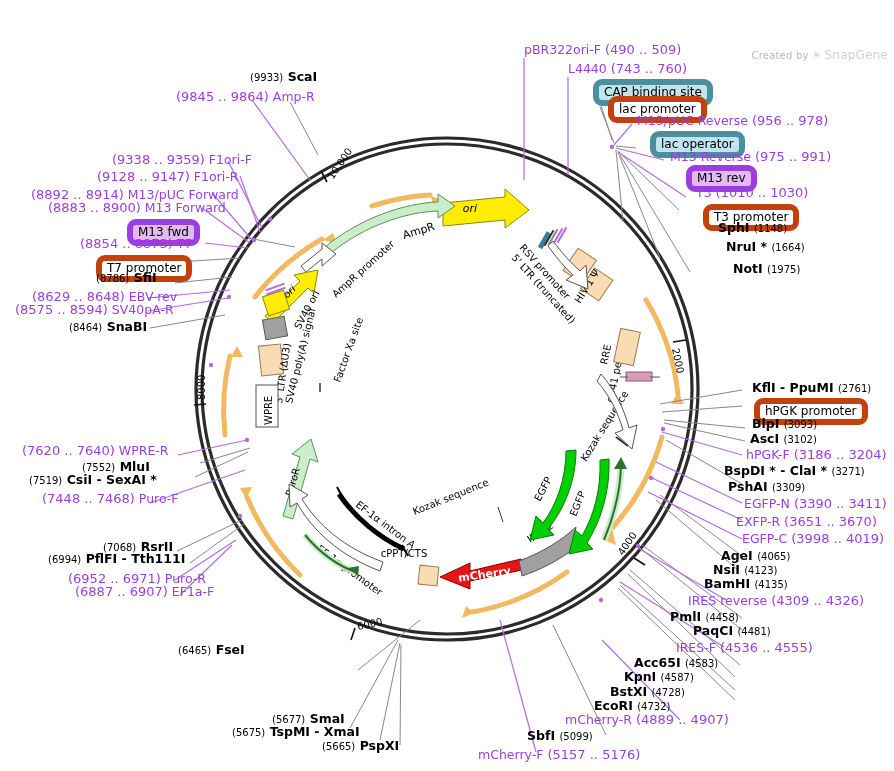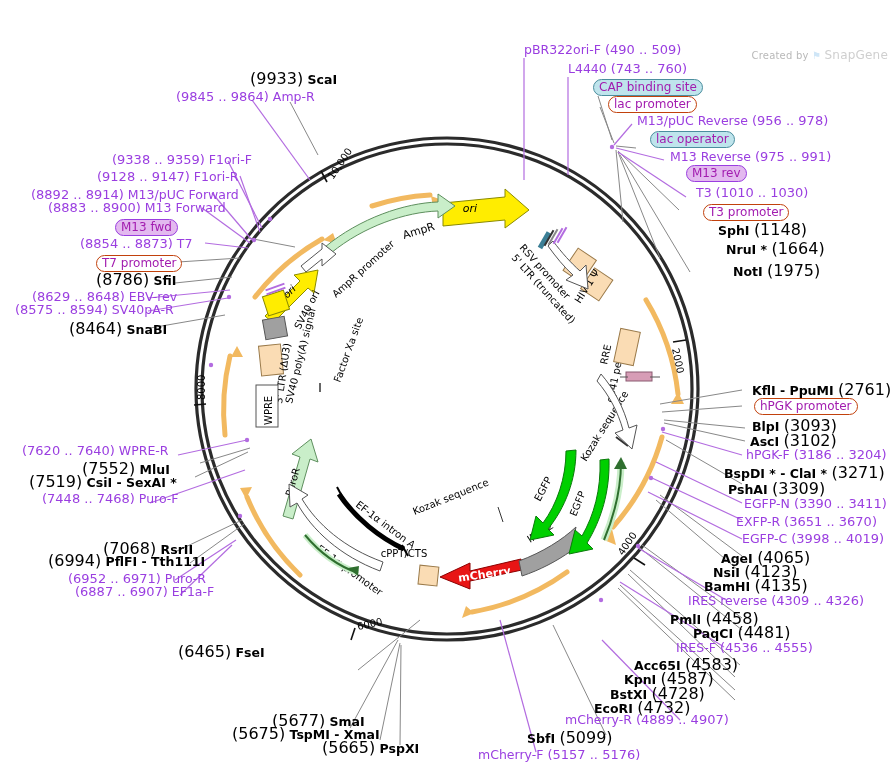--- a/index.html
+++ b/index.html
@@ -9,28 +9,28 @@
     font-family:"DejaVu Sans","Liberation Sans",sans-serif;
     overflow:hidden;
     position:relative;
   }
   #stage{position:absolute;left:0;top:0;width:894px;height:771px;}
   svg#map{position:absolute;left:0;top:0;width:894px;height:771px;}
 
   
   .lbl{position:absolute;white-space:nowrap;line-height:1;}
   .enz{color:#000;font-weight:bold;font-size:12.5px;font-family:"DejaVu Sans","Liberation Sans",sans-serif;}
-  .pos{color:#000;font-weight:normal;font-size:16px;}
+  .pos{color:#000;font-weight:normal;font-size:10px;}
   .primer{color:#9a3ee0;font-size:12.5px;}
   .primer .pos{color:#9a3ee0;font-size:13px;text-align:right;}
   .enz .pos{color:#000;}
 
   .boxlbl{
-    position:absolute;white-space:nowrap;font-size:12px;color:#a21caf;
-    border:1px solid #c2410c;border-radius:9px;padding:0px 5px 1px 5px;
+    position:absolute;white-space:nowrap;font-size:12px;color:#000000;
+    border:6px solid #c2410c;border-radius:9px;padding:0px 5px 1px 5px;
     background:#fff;line-height:14px;
   }
   .boxlbl.teal{background:#bfe4ec;border-color:#4b8e9e;}
   .boxlbl.viol{background:#e3b9ef;border-color:#9a3ee0;}
 
   .snapgene{
     position:absolute;right:6px;top:2px;font-size:10px;color:#b9b9b9;
     letter-spacing:.2px;
     margin-top:46px;
   }
@@ -355,21 +355,21 @@
     <span class="sg-name">SnapGene</span>
   </div>
 
 
   <div class="boxlbl teal" style="left:593px;top:79px">CAP binding site</div>
   <div class="boxlbl" style="left:608px;top:96px">lac promoter</div>
   <div class="boxlbl teal" style="left:650px;top:131px">lac operator</div>
   <div class="boxlbl viol" style="left:686px;top:165px">M13 rev</div>
   <div class="boxlbl" style="left:703px;top:204px">T3 promoter</div>
   <div class="boxlbl" style="left:754px;top:398px">hPGK promoter</div>
-  <div class="boxlbl viol" style="left:115px;top:219px">M13 fwd</div>
+  <div class="boxlbl viol" style="left:127px;top:219px">M13 fwd</div>
   <div class="boxlbl" style="left:96px;top:255px">T7 promoter</div>
 
   <div class="lbl primer" style="left:524px;top:43px">
     <span>pBR322ori-F</span>
     <span class="pos">(490 .. 509)</span></div>
   <div class="lbl primer" style="left:568px;top:62px">
     <span>L4440</span>
     <span class="pos">(743 .. 760)</span></div>
   <div class="lbl primer" style="left:637px;top:114px">
     <span>M13/pUC Reverse</span>

